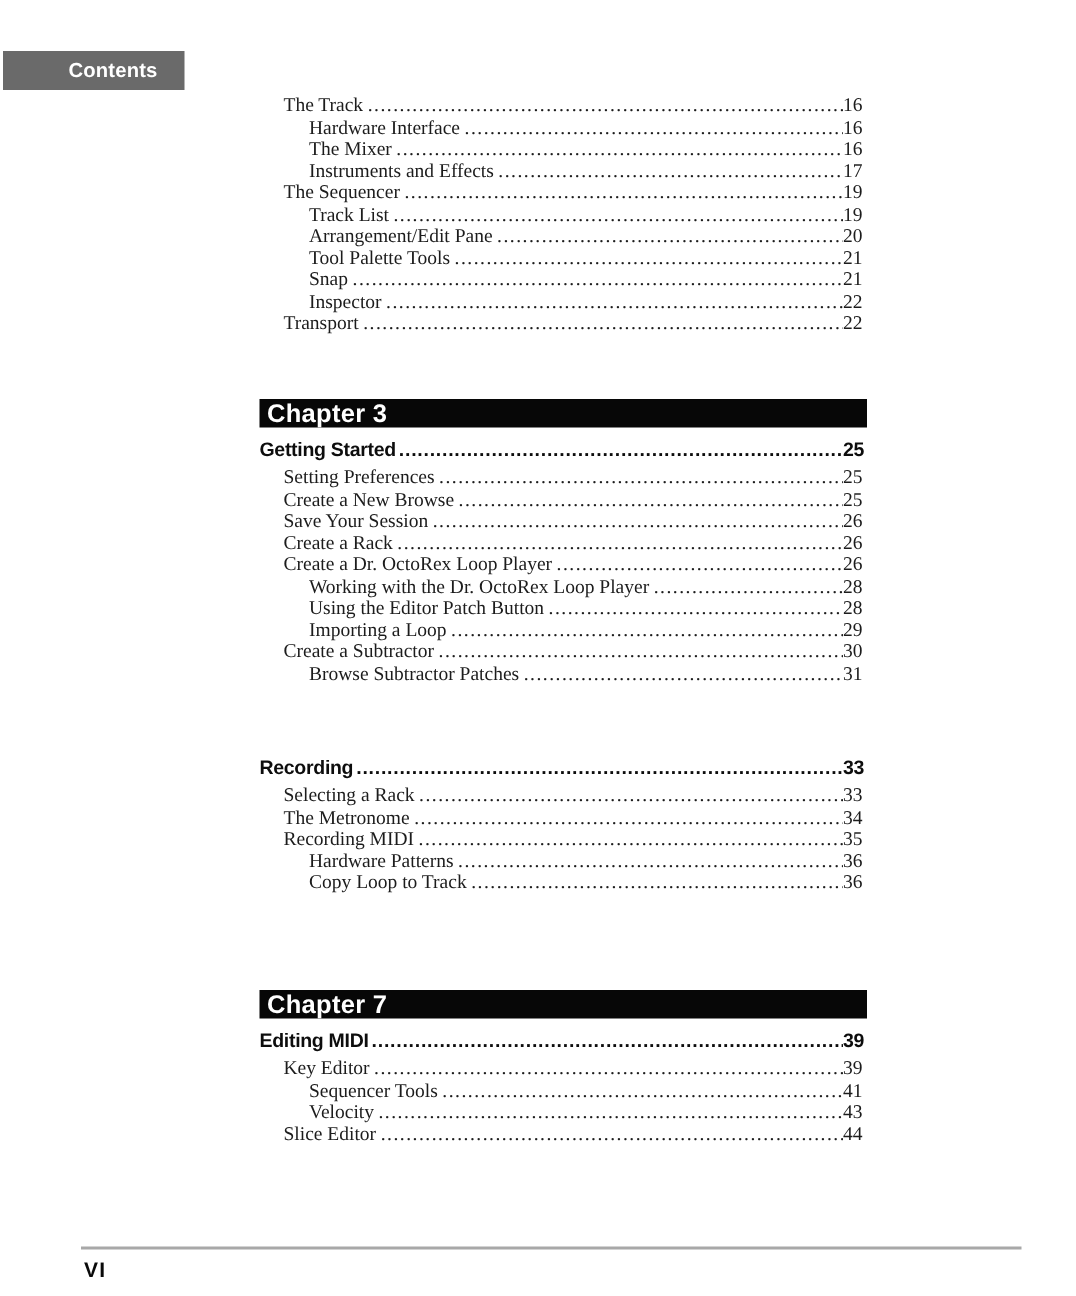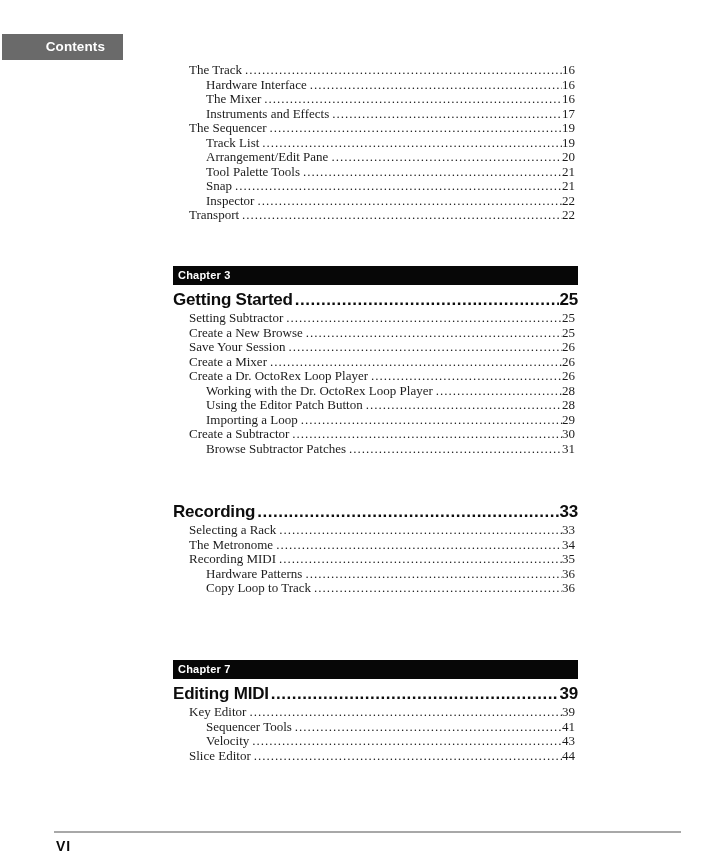--- a/index.html
+++ b/index.html
@@ -46,21 +46,21 @@
   .sec1 { top: 266px; }
   .sec2 { top: 503px; }
   .sec3 { top: 660px; }
 
   .chapter-bar {
     height: 19px;
     box-sizing: border-box;
     background: var(--chapter-bar-bg, #070707);
     color: #ffffff;
     font-family: "Liberation Sans", sans-serif;
-    font-size: 11px;
+    font-size: 17px;
     font-weight: bold;
     line-height: 19px;
     padding-left: 5px;
     letter-spacing: 0.2px;
     margin-bottom: 6px;
   }
 
   .row {
     display: flex;
     align-items: baseline;
@@ -80,21 +80,21 @@
     flex: 0 0 auto;
     min-width: 16px;
     text-align: left;
     white-space: nowrap;
   }
   .row.l1 { padding-left: 16px; }
   .row.l2 { padding-left: 33px; }
 
   .row.title-row {
     font-family: "Liberation Sans", sans-serif;
-    font-size: 17px;
+    font-size: 13px;
     font-weight: bold;
     line-height: 18px;
     letter-spacing: -0.2px;
     margin-bottom: 2px;
     color: #0d0d0d;
   }
   .row.title-row .dots { letter-spacing: 0.5px; padding: 0 4px 0 2px; }
 
   
   .footer-rule {
@@ -181,36 +181,36 @@
         </div>
       </div>
       <div class="section sec1">
         <div class="chapter-bar">Chapter 3</div>
         <div class="row title-row">
           <span class="t">Getting Started</span>
           <span class="dots">....................................................................................................................................................................................................................................................................</span>
           <span class="pg">25</span>
         </div>
         <div class="row l1">
-          <span class="t">Setting Subtractor</span>
+          <span class="t">Setting Preferences</span>
           <span class="dots">....................................................................................................................................................................................................................................................................</span>
           <span class="pg">25</span>
         </div>
         <div class="row l1">
           <span class="t">Create a New Browse</span>
           <span class="dots">....................................................................................................................................................................................................................................................................</span>
           <span class="pg">25</span>
         </div>
         <div class="row l1">
           <span class="t">Save Your Session</span>
           <span class="dots">....................................................................................................................................................................................................................................................................</span>
           <span class="pg">26</span>
         </div>
         <div class="row l1">
-          <span class="t">Create a Mixer</span>
+          <span class="t">Create a Rack</span>
           <span class="dots">....................................................................................................................................................................................................................................................................</span>
           <span class="pg">26</span>
         </div>
         <div class="row l1">
           <span class="t">Create a Dr. OctoRex Loop Player</span>
           <span class="dots">....................................................................................................................................................................................................................................................................</span>
           <span class="pg">26</span>
         </div>
         <div class="row l2">
           <span class="t">Working with the Dr. OctoRex Loop Player</span>

